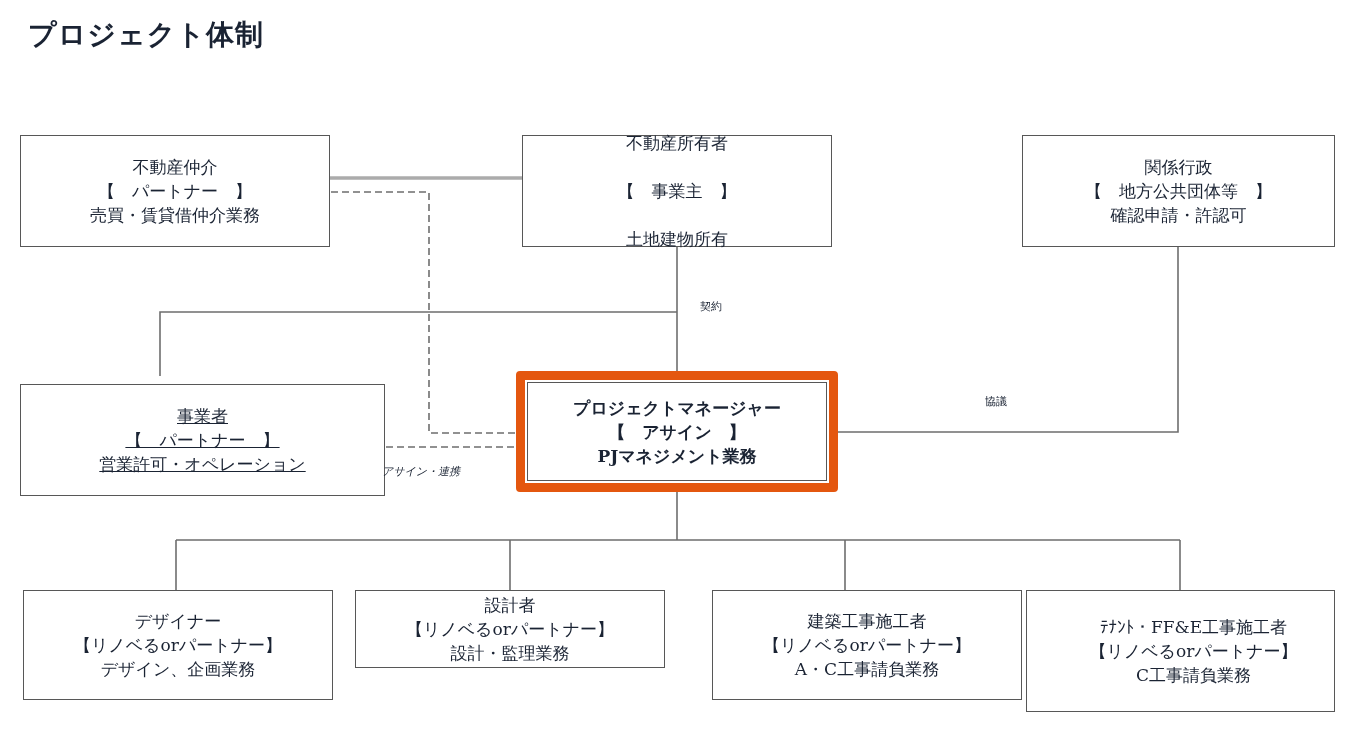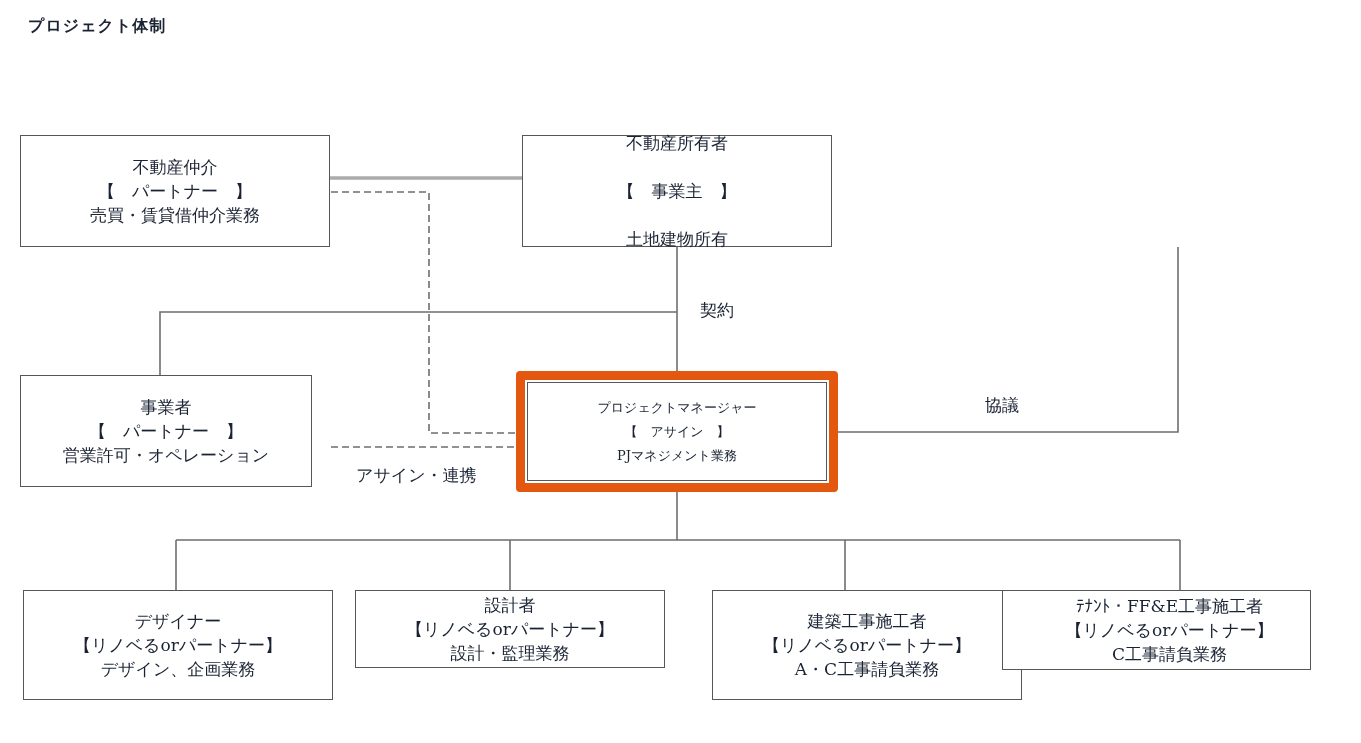--- a/index.html
+++ b/index.html
@@ -3,55 +3,55 @@
 <meta charset="utf-8">
 <style>
   html,body{margin:0;padding:0;}
   body{
     width:1361px;height:743px;background:#ffffff;position:relative;overflow:hidden;
     font-family:"DejaVu Serif","Liberation Serif",serif;color:#1a2333;
   }
   #canvas{position:absolute;inset:0;width:1361px;height:743px;}
   #connectors{position:absolute;left:0;top:0;z-index:0;}
   .title{
-    position:absolute;left:28px;top:16px;font-size:16px;font-weight:bold;
+    position:absolute;left:28px;top:16px;font-size:28px;font-weight:bold;
     letter-spacing:1px;z-index:2;
   }
   .node{
     position:absolute;box-sizing:border-box;background:#ffffff;border:1.5px solid #575757;
     display:flex;flex-direction:column;justify-content:center;align-items:center;
     text-align:center;font-size:17px;line-height:24px;z-index:1;
   }
   .node span{display:block;white-space:nowrap;}
   
   .n-realtor{left:20px;top:135px;width:310px;height:112px;}
   .n-owner{left:522px;top:135px;width:310px;height:112px;gap:24px;}
   .n-government{left:1022px;top:135px;width:313px;height:112px;}
   
-  .n-operator{left:20px;top:375px;width:292px;height:112px;}
+  .n-operator{left:20px;top:384px;width:365px;height:112px;text-decoration:underline;}
   .pm-outer{
     position:absolute;left:516px;top:371px;width:322px;height:121px;box-sizing:border-box;
     border:9px solid #E4570F;border-radius:4px;background:#ffffff;z-index:1;
   }
   .pm-inner{
     position:absolute;inset:2px;border:1px solid #575757;background:#ffffff;
     display:flex;flex-direction:column;justify-content:center;align-items:center;
-    text-align:center;font-size:13px;line-height:24px;font-weight:normal;
+    text-align:center;font-size:17px;line-height:24px;font-weight:bold;
   }
   .pm-inner span{display:block;white-space:nowrap;}
   
   .n-designer{left:23px;top:590px;width:310px;height:110px;}
   .n-architect{left:355px;top:590px;width:310px;height:78px;}
   .n-builder{left:712px;top:590px;width:310px;height:110px;}
-  .n-tenant{left:1002px;top:590px;width:309px;height:80px;padding-left:26px;}
+  .n-tenant{left:1026px;top:590px;width:309px;height:122px;padding-left:26px;}
   
-  .edge-label{position:absolute;font-size:17px;z-index:2;white-space:nowrap;}
+  .edge-label{position:absolute;font-size:11px;z-index:2;white-space:nowrap;}
   .lbl-contract{left:700px;top:299px;}
   .lbl-consult{left:985px;top:394px;}
-  .lbl-assign{left:356px;top:464px;}
+  .lbl-assign{left:382px;top:464px;font-style:italic;}
 </style>
 </head>
 <body>
 
 <div id="canvas">
 
   <svg id="connectors" width="1361" height="743" viewBox="0 0 1361 743">
 
     <line x1="330" y1="178" x2="522" y2="178" stroke="#ababab" stroke-width="3.5"></line>
 
@@ -72,20 +72,25 @@
 
   <div class="node n-realtor">
     <span>不動産仲介</span>
     <span>【　パートナー　】</span>
     <span>売買・賃貸借仲介業務</span>
   </div>
   <div class="node n-owner">
     <span>不動産所有者</span>
     <span>【　事業主　】</span>
     <span>土地建物所有</span>
+  </div>
+  <div class="node n-government">
+    <span>関係行政</span>
+    <span>【　地方公共団体等　】</span>
+    <span>確認申請・許認可</span>
   </div>
 
   <div class="node n-operator">
     <span>事業者</span>
     <span>【　パートナー　】</span>
     <span>営業許可・オペレーション</span>
   </div>
   <div class="pm-outer">
     <div class="pm-inner">
       <span>プロジェクトマネージャー</span>

